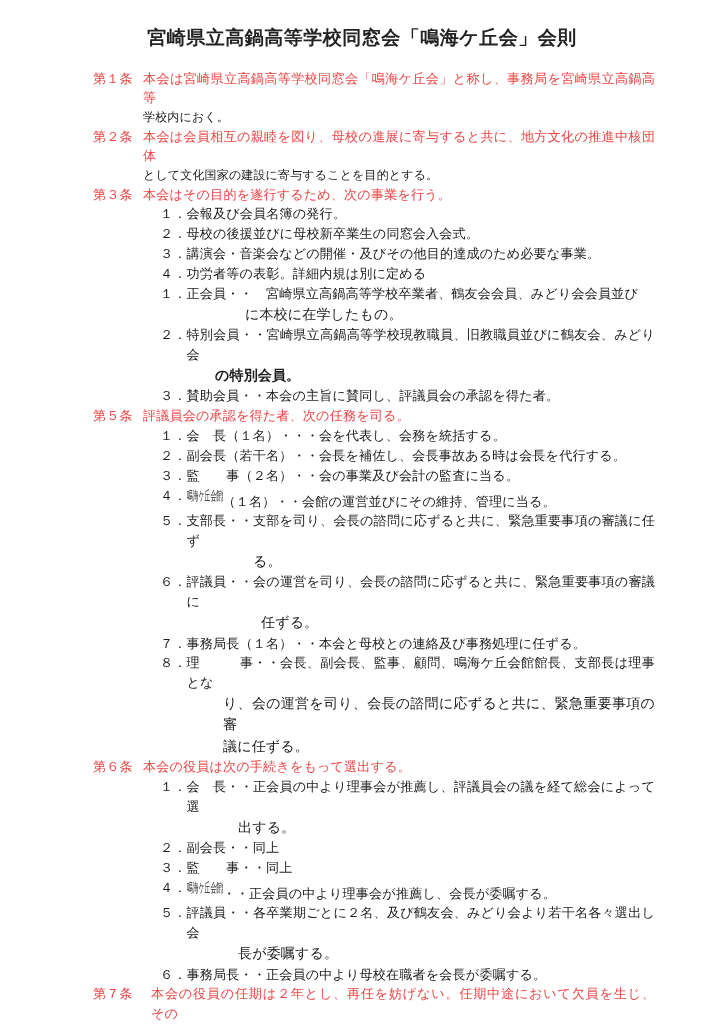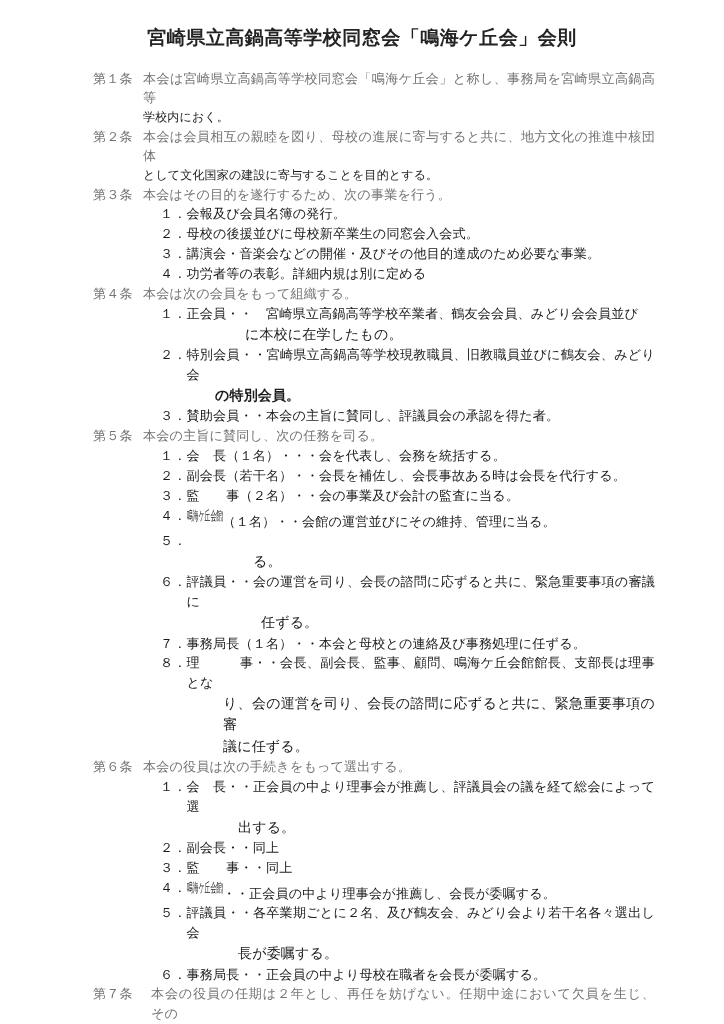--- a/index.html
+++ b/index.html
@@ -33,21 +33,21 @@
     margin-top: 16px;
     padding-left: 93px;
     padding-right: 69px;
   }
   
   .article {
     display: flex;
     align-items: flex-start;
     font-size: 13.1px;
     line-height: 1.52;
-    color: #737373;
+    color: #ef4444;
   }
   .article-label {
     flex: 0 0 auto;
     width: 50px;
     white-space: nowrap;
     letter-spacing: 0.2px;
   }
   .article-label.wide {
     width: 54px;
   }
@@ -150,60 +150,57 @@
         <span class="sub-text">母校の後援並びに母校新卒業生の同窓会入会式。</span>
       </div>
       <div class="subitem">
         <span class="sub-num">３．</span>
         <span class="sub-text">講演会・音楽会などの開催・及びその他目的達成のため必要な事業。</span>
       </div>
       <div class="subitem">
         <span class="sub-num">４．</span>
         <span class="sub-text">功労者等の表彰。詳細内規は別に定める</span>
       </div>
-      <div class="article">
-        <span class="article-label">第４条</span>
-        <span class="article-body">本会は次の会員をもって組織する。</span>
-      </div>
       <div class="subitem">
         <span class="sub-num">１．</span>
         <span class="sub-text">正会員・・　宮崎県立高鍋高等学校卒業者、鶴友会会員、みどり会会員並び</span>
       </div>
       <div class="sub-cont i1">に本校に在学したもの。</div>
       <div class="subitem">
         <span class="sub-num">２．</span>
         <span class="sub-text">特別会員・・宮崎県立高鍋高等学校現教職員、旧教職員並びに鶴友会、みどり会</span>
       </div>
       <div class="sub-cont i2">の特別会員。</div>
       <div class="subitem">
         <span class="sub-num">３．</span>
         <span class="sub-text">賛助会員・・本会の主旨に賛同し、評議員会の承認を得た者。</span>
       </div>
       <div class="article">
         <span class="article-label">第５条</span>
-        <span class="article-body">本会の主旨に賛同し、次の任務を司る。</span>
+        <span class="article-body">評議員会の承認を得た者、次の任務を司る。</span>
       </div>
       <div class="subitem">
         <span class="sub-num">１．</span>
         <span class="sub-text">会　長（１名）・・・会を代表し、会務を統括する。</span>
       </div>
       <div class="subitem">
         <span class="sub-num">２．</span>
         <span class="sub-text">副会長（若干名）・・会長を補佐し、会長事故ある時は会長を代行する。</span>
       </div>
       <div class="subitem">
         <span class="sub-num">３．</span>
         <span class="sub-text">監　　事（２名）・・会の事業及び会計の監査に当る。</span>
       </div>
       <div class="subitem">
         <span class="sub-num">４．</span>
         <span class="sub-text"><span class="condensed-wrap"><span class="condensed">鳴海ケ丘会館館長</span></span><span>（１名）・・会館の運営並びにその維持、管理に当る。</span></span>
       </div>
       <div class="subitem">
         <span class="sub-num">５．</span>
+        <span class="sub-text">支部長・・支部を司り、会長の諮問に応ずると共に、緊急重要事項の審議に任ず</span>
       </div>
       <div class="sub-cont i3">る。</div>
       <div class="subitem">
         <span class="sub-num">６．</span>
         <span class="sub-text">評議員・・会の運営を司り、会長の諮問に応ずると共に、緊急重要事項の審議に</span>
       </div>
       <div class="sub-cont i4">任ずる。</div>
       <div class="subitem">
         <span class="sub-num">７．</span>
         <span class="sub-text">事務局長（１名）・・本会と母校との連絡及び事務処理に任ずる。</span>

